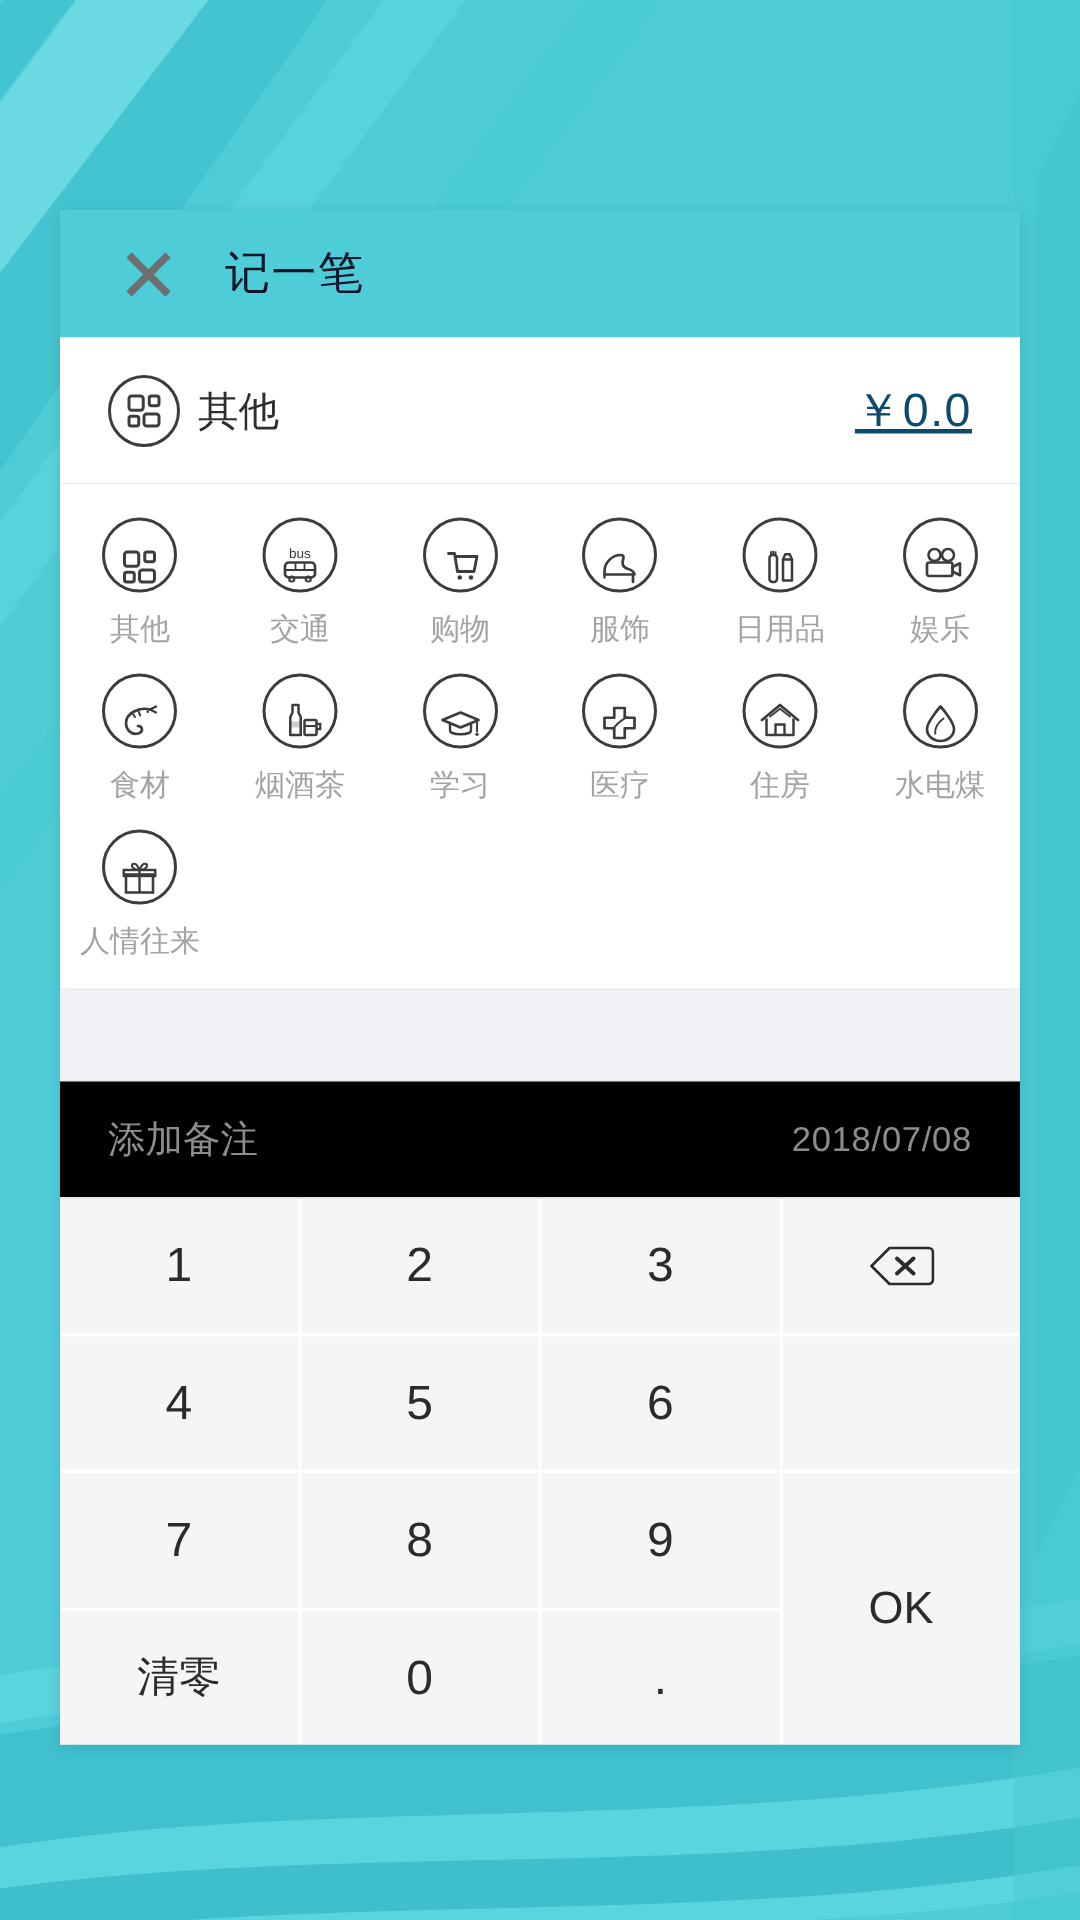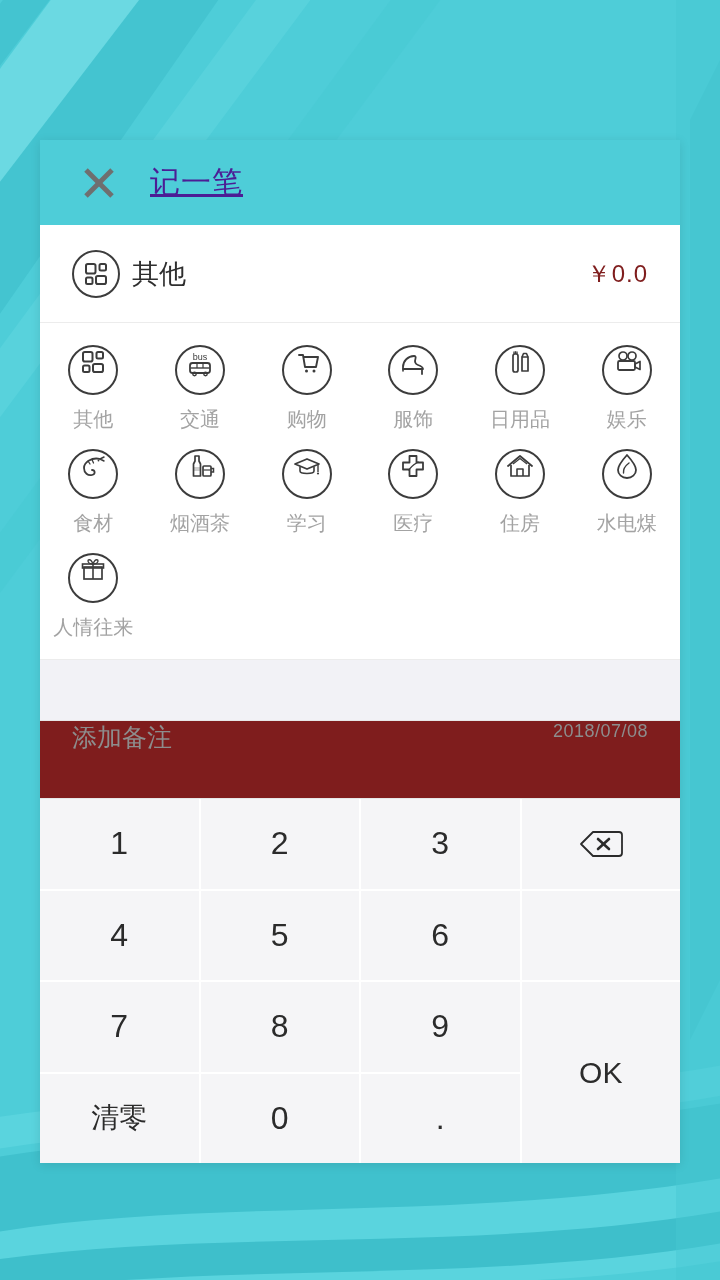--- a/index.html
+++ b/index.html
@@ -39,23 +39,22 @@
   }
   .close-btn {
     width: 62px; height: 62px;
     margin-left: 28px;
     display: flex; align-items: center; justify-content: center;
     cursor: pointer;
   }
   .header-title {
     margin-left: 20px;
     font-size: 30px;
-    color: #4c1d95;
+    color: #0f172a;
     letter-spacing: 1px;
-    text-decoration: underline;
   }
 
   
   .selected-row {
     height: 98px;
     flex: none;
     display: flex;
     align-items: center;
     padding: 0 32px;
     border-bottom: 1px solid #ececec;
@@ -68,23 +67,24 @@
     display: flex; align-items: center; justify-content: center;
     flex: none;
   }
   .sel-label {
     margin-left: 12px;
     font-size: 27px;
     color: #2e2e2e;
   }
   .sel-amount {
     margin-left: auto;
-    font-size: 24px;
-    color: #7f1d1d;
+    font-size: 31px;
+    color: #0c4a6e;
     letter-spacing: 1px;
+    text-decoration: underline;
   }
 
   
   .cat-area {
     flex: none;
     padding: 14px 0 18px 0;
     background: #fff;
   }
   .cat-grid {
     display: grid;
@@ -95,21 +95,21 @@
     display: flex;
     flex-direction: column;
     align-items: center;
     cursor: pointer;
     padding-top: 8px;
   }
   .cat-circle {
     width: 50px; height: 50px;
     border: 2px solid #3c3c3c;
     border-radius: 50%;
-    display: flex; align-items: flex-start; justify-content: center;
+    display: flex; align-items: flex-end; justify-content: center;
     flex: none;
   }
   .cat-text {
     margin-top: 11px;
     font-size: 20px;
     color: #a3a3a3;
     white-space: nowrap;
   }
 
   
@@ -119,26 +119,27 @@
     background: #f2f2f6;
     border-top: 1px solid #ececec;
     border-bottom: 1px solid #e7e7e7;
   }
 
   
   .note-row {
     height: 78px;
     flex: none;
     display: flex;
+    align-items: center;
     padding: 0 32px;
-    background: #7f1d1d;
+    background: #000000;
     border-bottom: 1px solid #e7e7e7;
   }
   .note-placeholder { font-size: 25px; color: #8d8d8d; }
-  .note-date { margin-left: auto; font-size: 18px; color: #8d8d8d; letter-spacing: 0.5px; }
+  .note-date { margin-left: auto; font-size: 23px; color: #8d8d8d; letter-spacing: 0.5px; }
 
   
   .keypad {
     flex: 1;
     background: #ffffff;
     display: grid;
     grid-template-columns: repeat(4, 1fr);
     grid-template-rows: repeat(4, 1fr);
     gap: 2px;
   }

